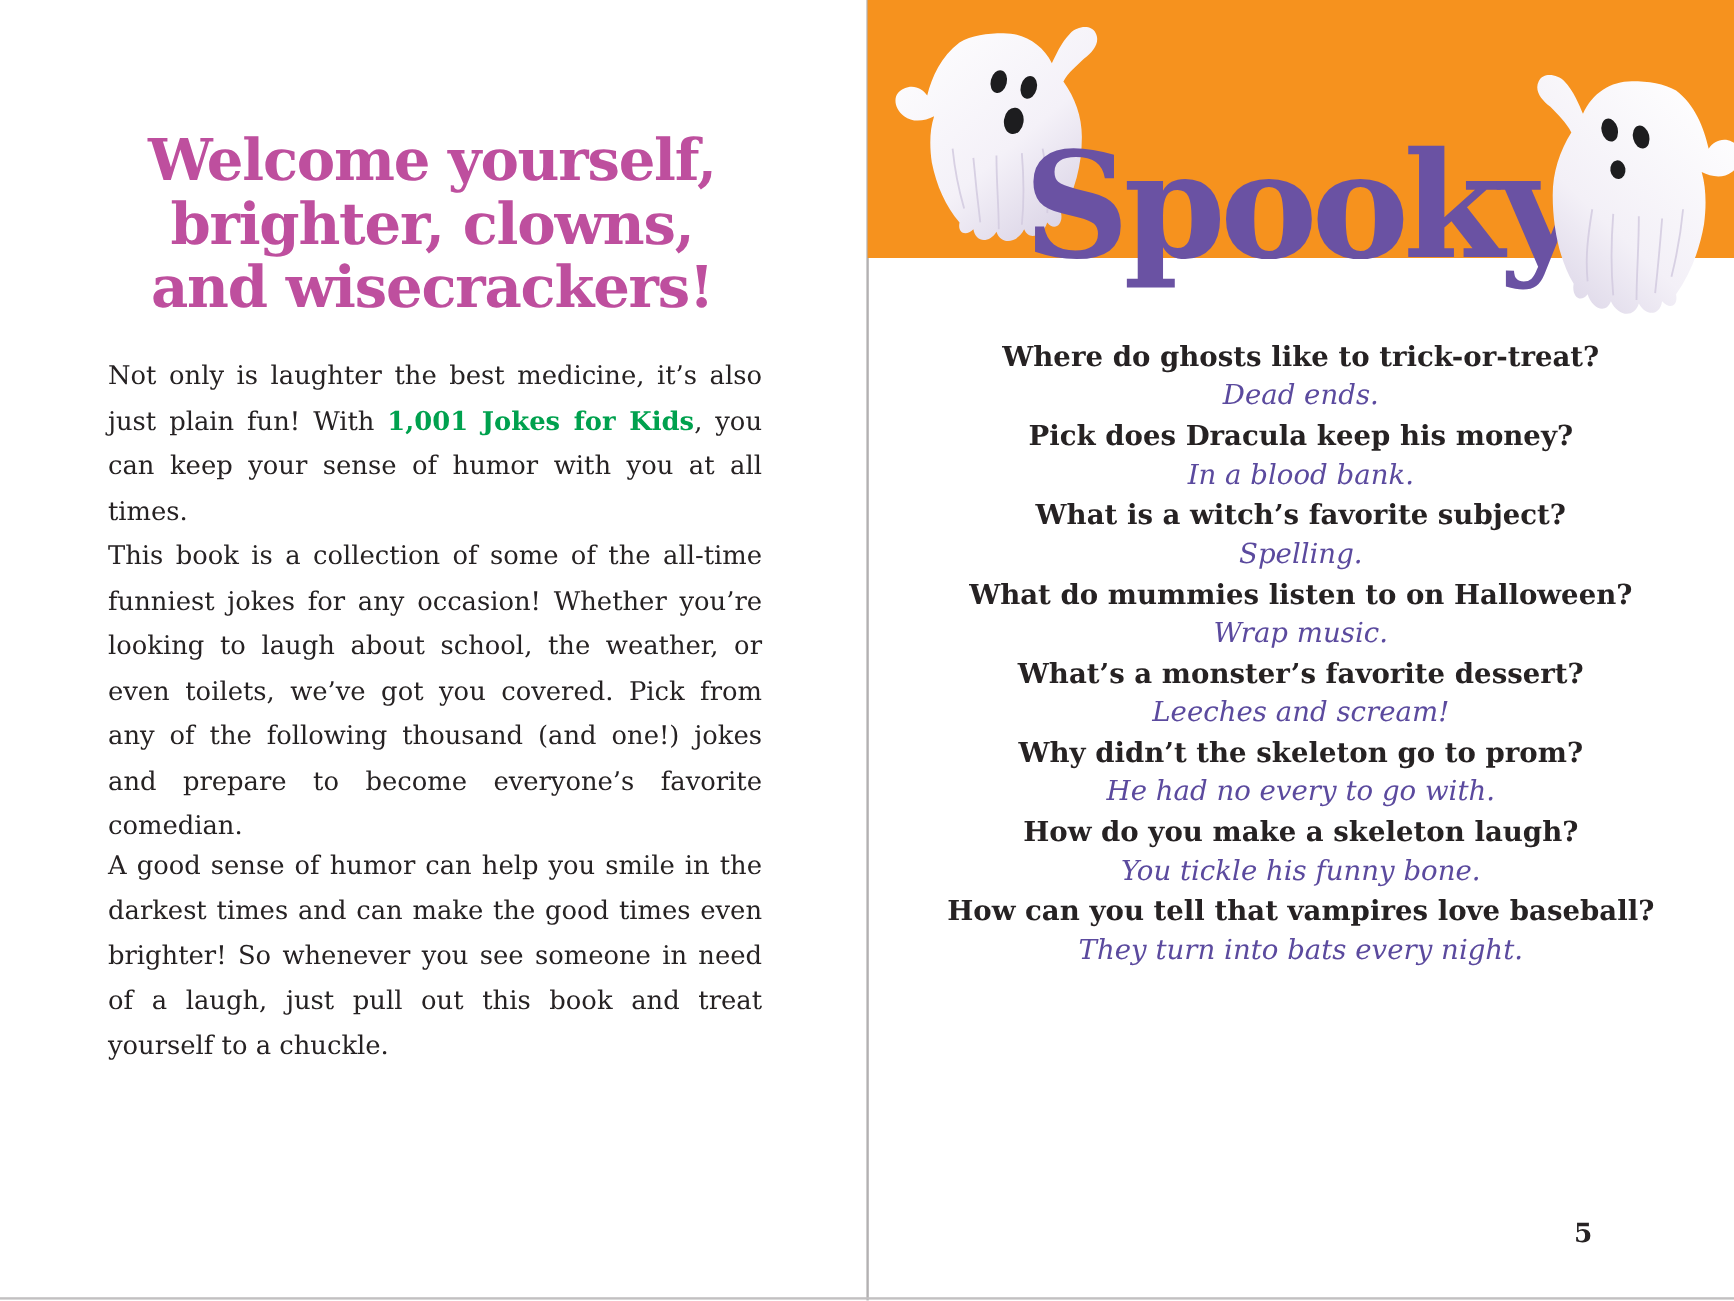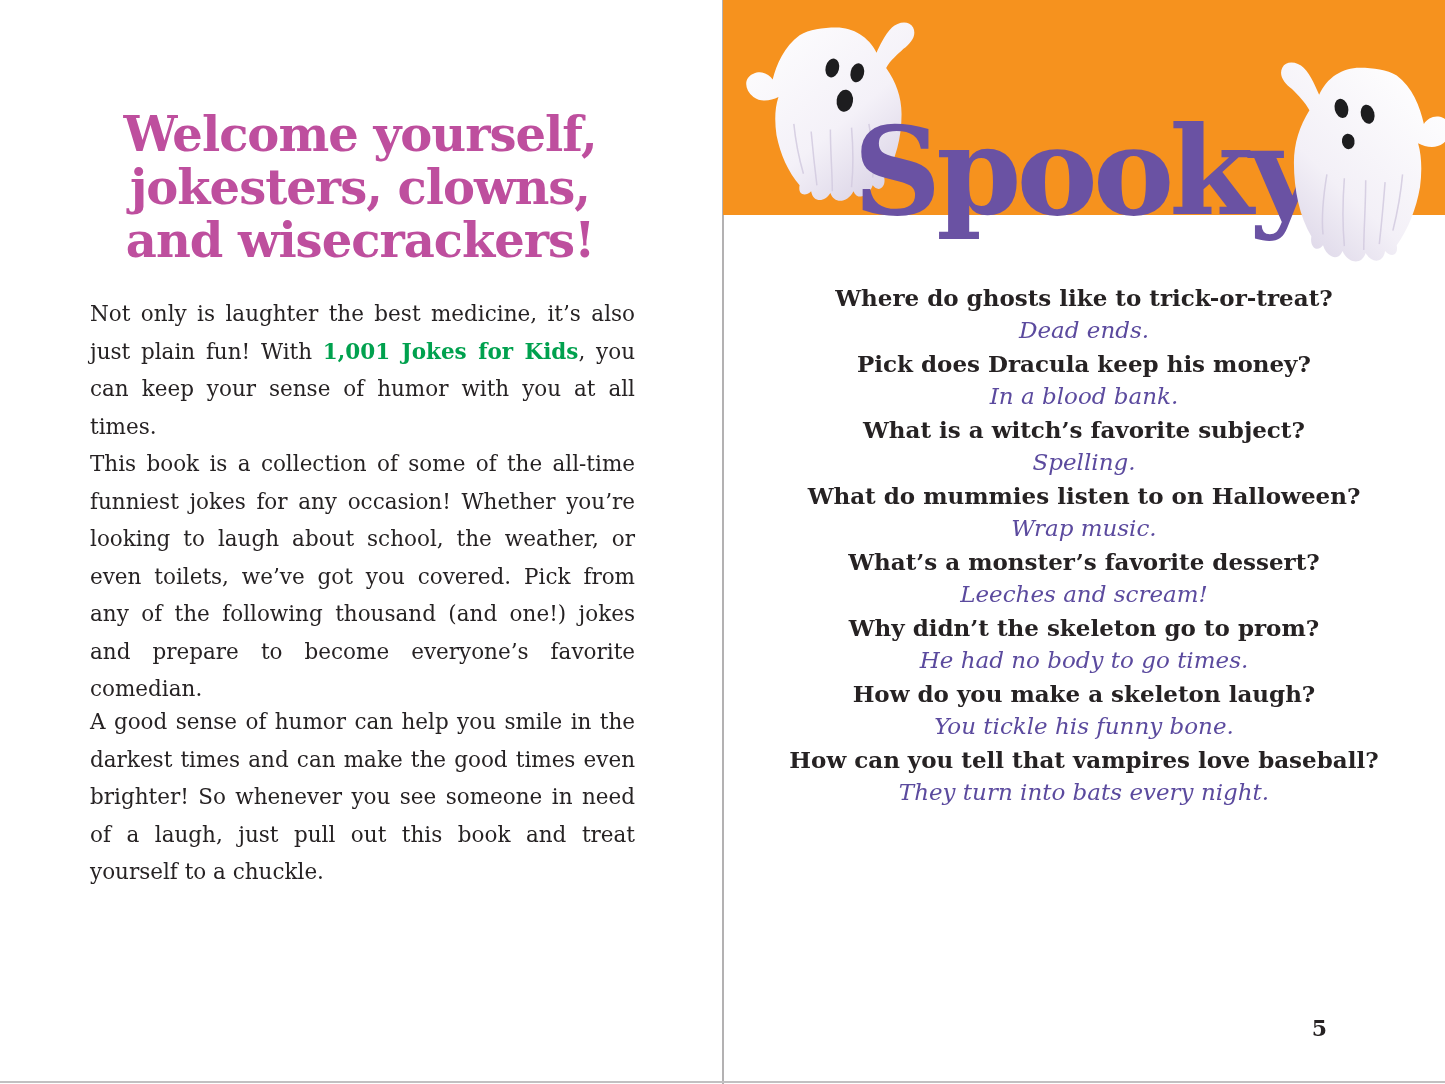--- a/index.html
+++ b/index.html
@@ -39,21 +39,21 @@
       color:var(--ink,#262223);}
 </style>
 </head>
 <body>
 
 <div class="spread">
 
   <div class="left-page">
     <h1 class="book-title" style="margin:0;">
       <div>Welcome yourself,</div>
-      <div>jokesters, clowns,</div>
+      <div>brighter, clowns,</div>
       <div>and wisecrackers!</div>
     </h1>
 
     <p class="body-par p1" style="margin:0;">
       <span>Not only is laughter the best medicine, it’s also just plain fun! With </span><span class="green-bold">1,001 Jokes for Kids</span><span>, you can keep your sense of humor with you at all times.</span>
     </p>
 
     <p class="body-par p2" style="margin:0;">This book is a collection of some of the all-time funniest jokes for any occasion! Whether you’re looking to laugh about school, the weather, or even toilets, we’ve got you covered. Pick from any of the following thousand (and one!) jokes and prepare to become everyone’s favorite comedian.</p>
     <p class="body-par p3" style="margin:0;">A good sense of humor can help you smile in the darkest times and can make the good times even brighter! So whenever you see someone in need of a laugh, just pull out this book and treat yourself to a chuckle.</p>
   </div>
@@ -167,21 +167,21 @@
       <div class="joke">
         <div class="q">What do mummies listen to on Halloween?</div>
         <div class="a">Wrap music.</div>
       </div>
       <div class="joke">
         <div class="q">What’s a monster’s favorite dessert?</div>
         <div class="a">Leeches and scream!</div>
       </div>
       <div class="joke">
         <div class="q">Why didn’t the skeleton go to prom?</div>
-        <div class="a">He had no body to go times.</div>
+        <div class="a">He had no every to go with.</div>
       </div>
       <div class="joke">
         <div class="q">How do you make a skeleton laugh?</div>
         <div class="a">You tickle his funny bone.</div>
       </div>
       <div class="joke">
         <div class="q">How can you tell that vampires love baseball?</div>
         <div class="a">They turn into bats every night.</div>
       </div>
     </div>

